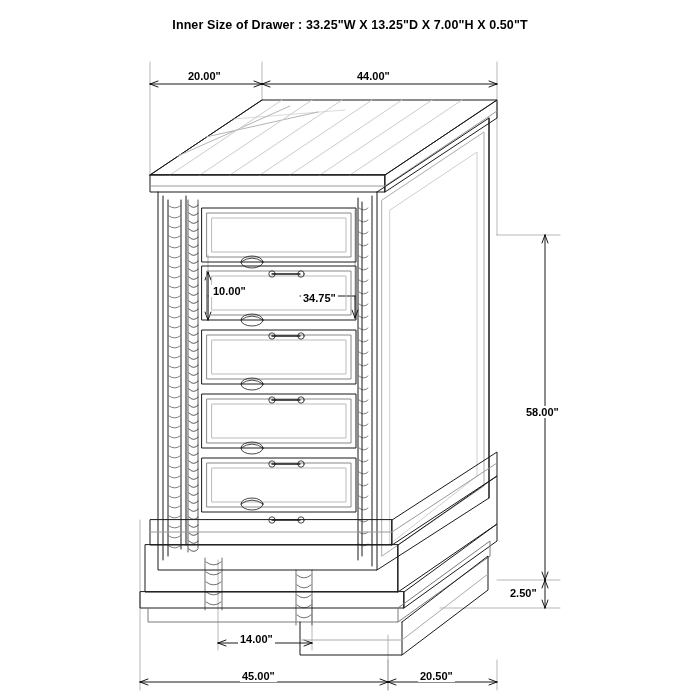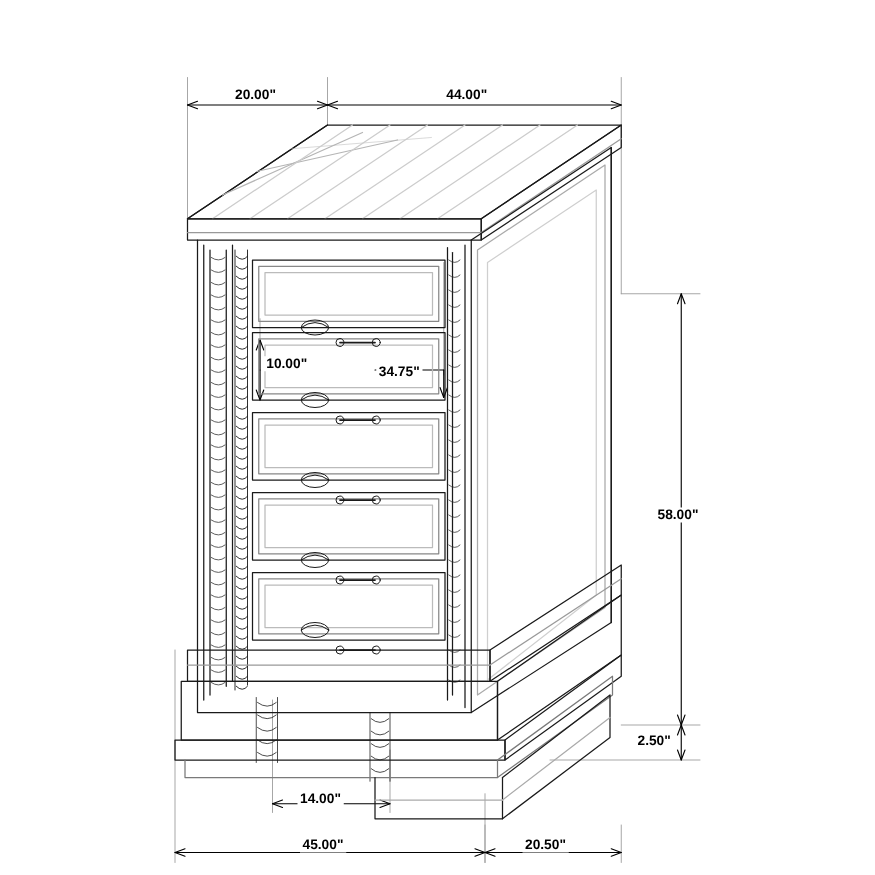--- a/index.html
+++ b/index.html
@@ -44,20 +44,21 @@
     background: #fff;
     padding: 0 2px;
     white-space: nowrap;
   }
 </style>
 </head>
 <body>
 
 <div id="page">
 
+  <div id="title">Inner Size of Drawer : 33.25"W X 13.25"D X 7.00"H X 0.50"T</div>
 
   <svg id="drawing" viewBox="0 0 700 700">
     <g fill="none" stroke="#1a1a1a" stroke-width="1" stroke-linejoin="round" stroke-linecap="round">
 
       <g stroke="#9a9a9a" stroke-width="0.7">
 
         <line x1="150" y1="62" x2="150" y2="175"></line>
         <line x1="262" y1="62" x2="262" y2="100"></line>
         <line x1="497" y1="62" x2="497" y2="235"></line>
 

